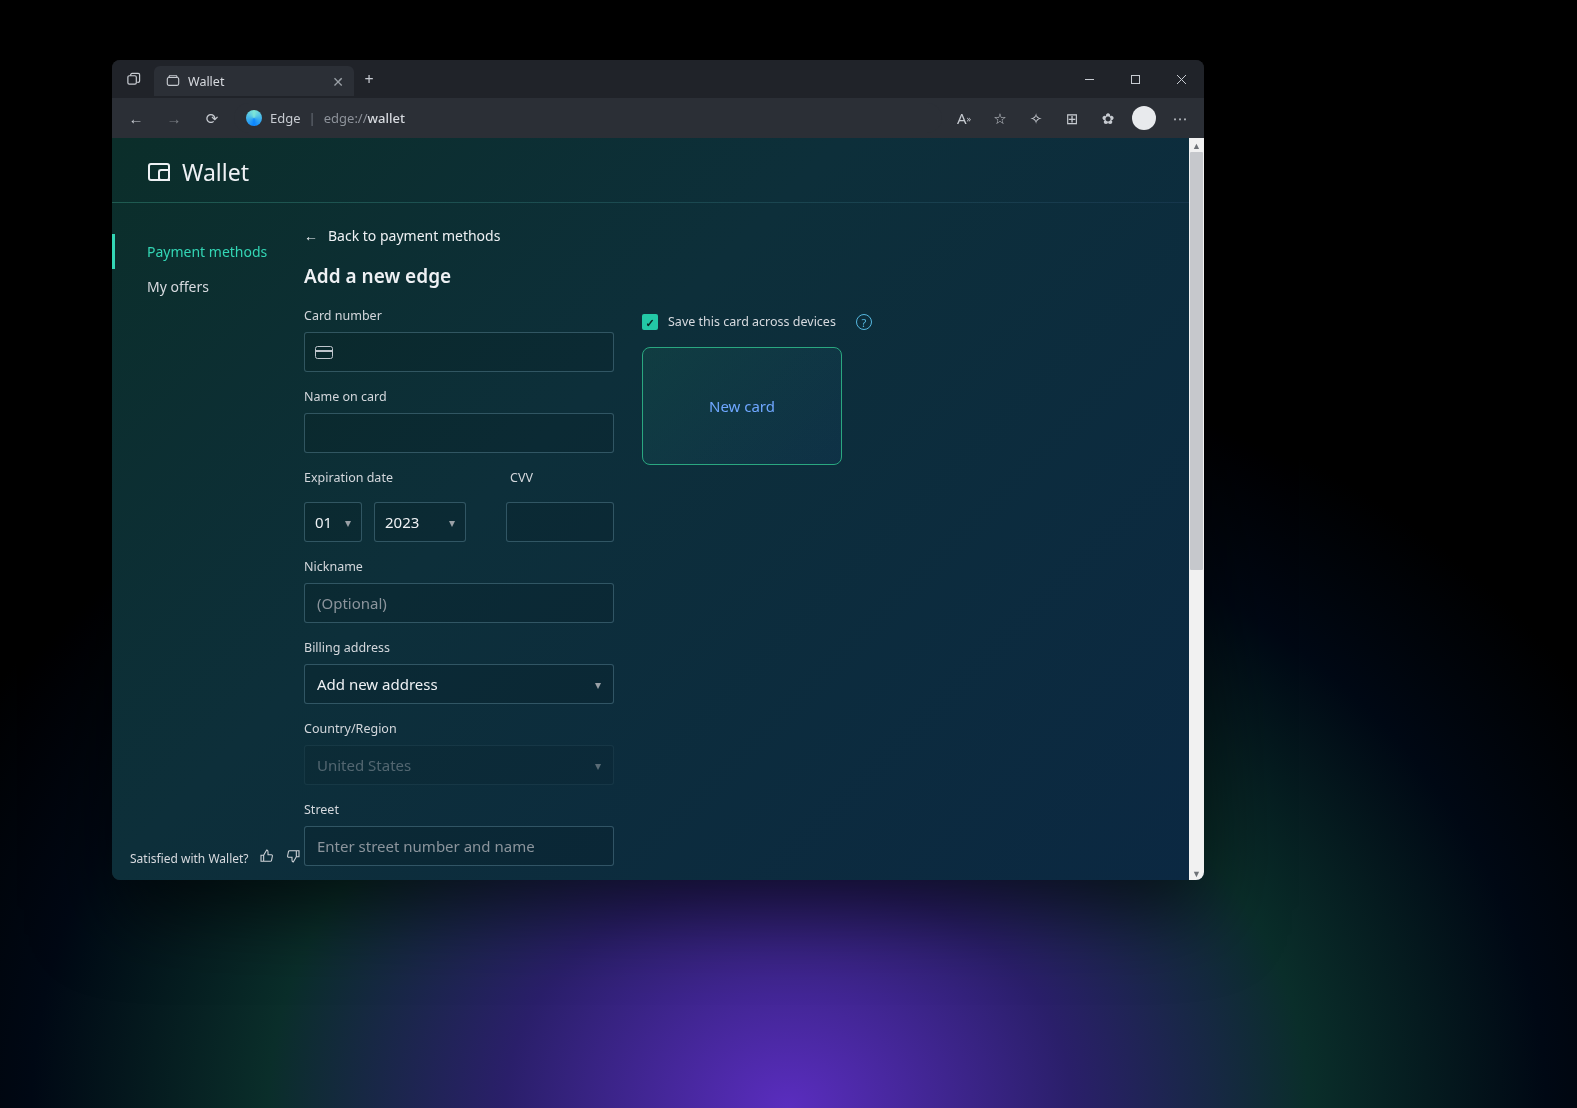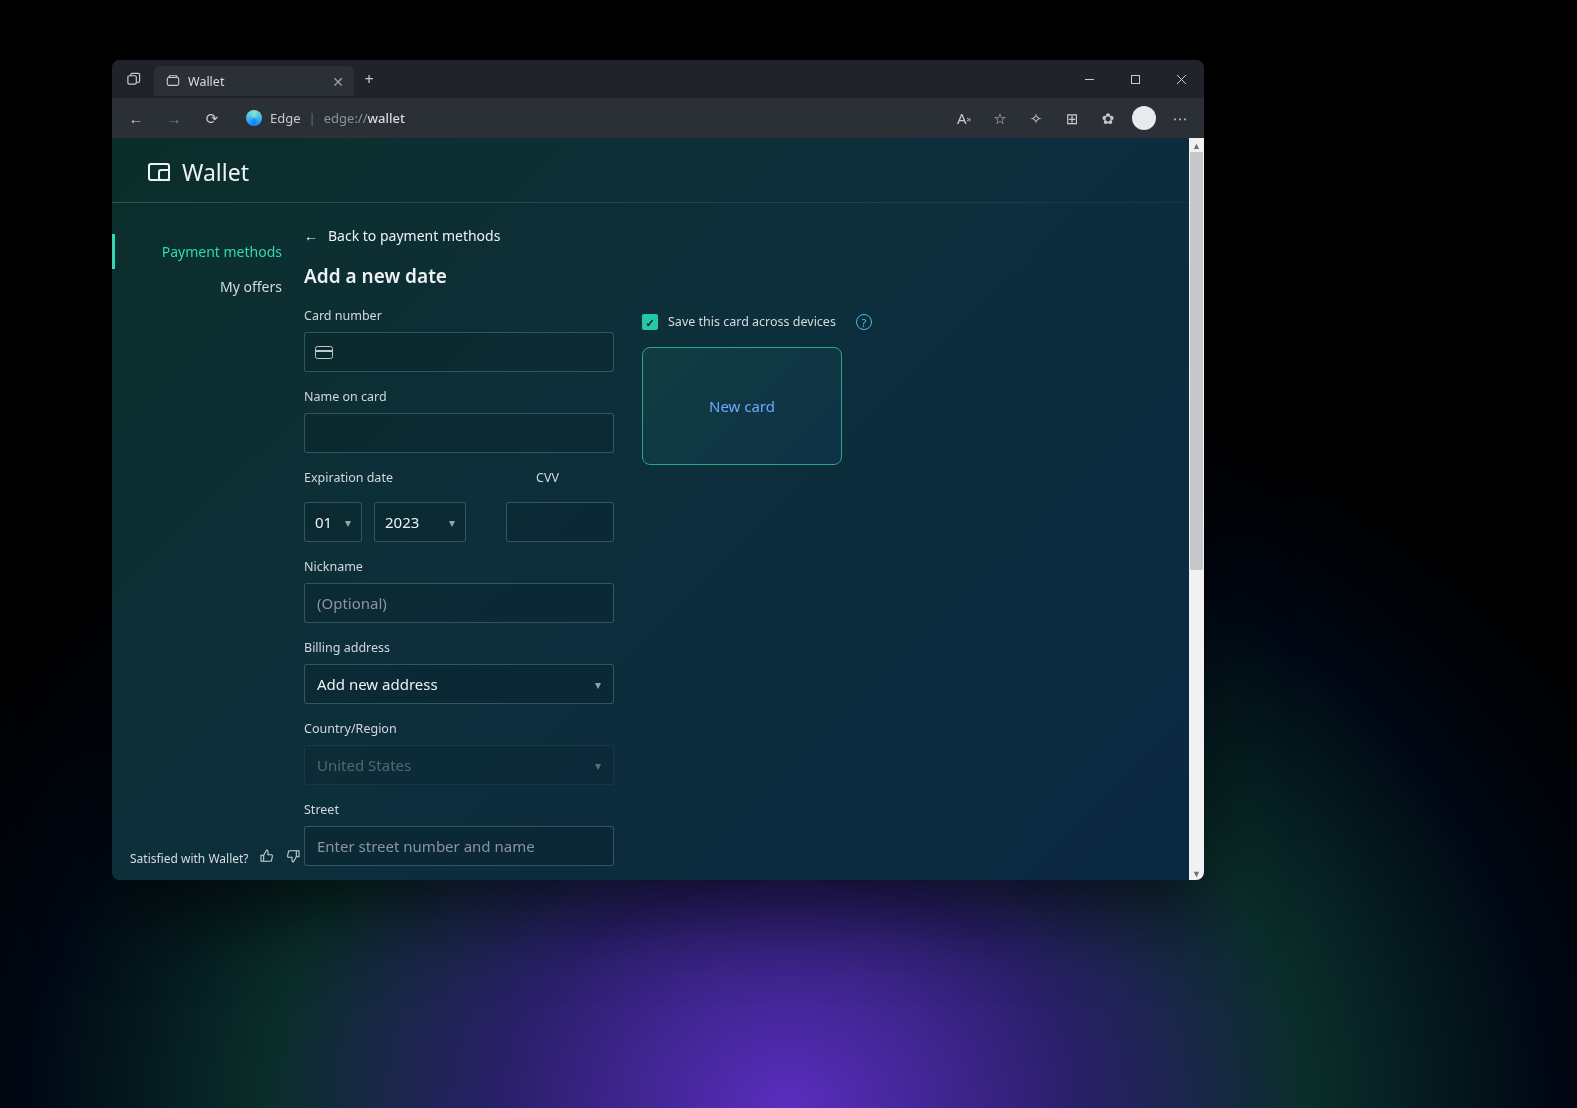--- a/index.html
+++ b/index.html
@@ -50,21 +50,21 @@
   .page-scroll { position:absolute; inset:0; right:15px; bottom:0; overflow:hidden; }
 
   .page-header { display:flex; align-items:center; gap:12px; padding:18px 36px 14px; }
   .wallet-icon { width:22px; height:18px; border:2px solid #eef1f4; border-radius:3px; position:relative; }
   .wallet-icon::before { content:""; position:absolute; right:-2px; top:4px; width:10px; height:8px; border:2px solid #eef1f4; border-right:none; border-radius:3px 0 0 3px; background:inherit; }
   .page-header h1 { color:#eef1f4; font-size:23px; font-weight:400; }
 
   .content { display:flex; gap:22px; padding:10px 20px 0 0; height:calc(100% - 56px); position:relative; }
   .content::before { content:""; position:absolute; left:0; right:0; top:0; height:1px; background:linear-gradient(90deg,#46b39a55,#2a4a6a55); }
 
-  .sidenav { width:170px; padding-top:22px;text-align:right; }
+  .sidenav { width:170px; padding-top:22px; }
   .sidenav a { display:block; padding:8px 0 8px 32px; color:#d7dadf; font-size:14px; text-decoration:none; border-left:3px solid transparent; cursor:pointer; }
   .sidenav a.active { color:#33d6b5; border-left-color:#33d6b5; }
 
   .main { flex:1; padding:14px 0 0 0; color:#eef1f4; display:flex; gap:28px; align-items:flex-start; }
 
   .form { width:310px; }
   .back-link { display:flex; align-items:center; gap:10px; color:#eef1f4; font-size:14px; cursor:pointer; margin-bottom:18px; }
   h2 { font-size:19px; font-weight:600; margin-bottom:18px; }
 
   .field { margin-bottom:16px; }
@@ -188,36 +188,36 @@
           <a class="active">Payment methods</a>
           <a>My offers</a>
         </nav>
 
         <div class="main">
           <div class="form">
             <div class="back-link">
               <span>←</span>
               <span>Back to payment methods</span>
             </div>
-            <h2>Add a new date</h2>
+            <h2>Add a new edge</h2>
 
             <div class="field">
               <label>Card number</label>
               <div class="input input-icon">
                 <span class="card-glyph"></span>
               </div>
             </div>
 
             <div class="field">
               <label>Name on card</label>
               <input class="input" type="text" style="">
             </div>
 
             <div class="field">
-              <div class="row" style="gap:72px; margin-bottom:8px;">
+              <div class="row" style="gap:46px; margin-bottom:8px;">
                 <label style="width:160px">Expiration date</label>
                 <label>CVV</label>
               </div>
               <div class="row">
                 <div class="select-small">
                   <span>01</span>
                     <span class="chev">▾</span>
                 </div>
                 <div class="select-small year">
                   <span>2023</span>

